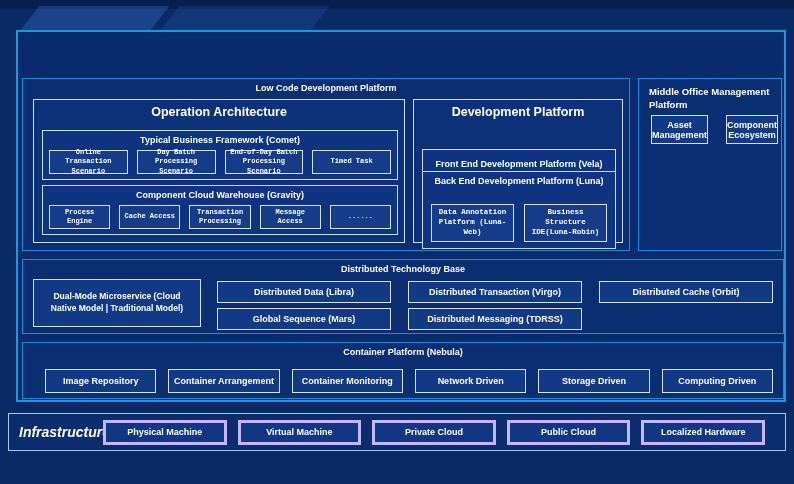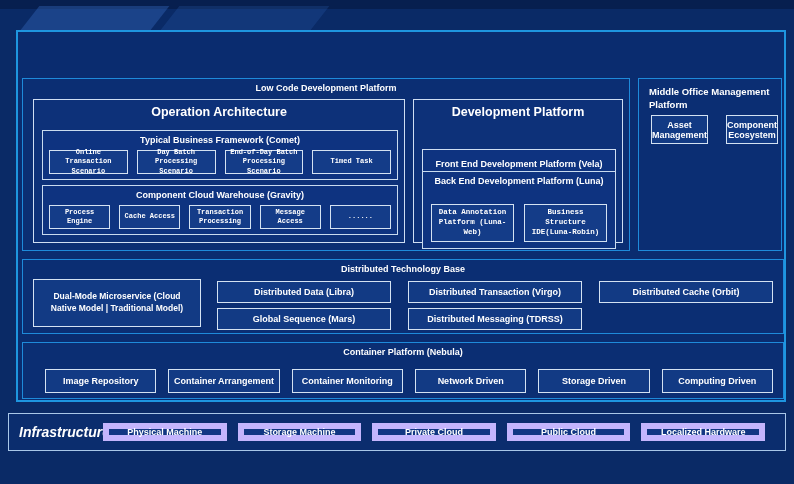--- a/index.html
+++ b/index.html
@@ -95,21 +95,21 @@
   }
 
   .infrastructure{
     position:absolute;left:8px;top:413px;width:778px;height:38px;
     border:1.5px solid #a9c7e8;background:#0b2d6e;box-sizing:border-box;
     display:flex;align-items:center;
   }
   .infra-label{width:84px;padding-left:10px;font-size:14px;font-weight:bold;flex:none;font-style:italic;}
   .infra-row{flex:1;display:flex;gap:11px;padding-right:20px;}
   .infra-box{
-    flex:1;height:18px;border:6px solid #c4b5fd;background:#113783;box-sizing:border-box;
+    flex:1;height:25px;border:3px solid #c4b5fd;background:#113783;box-sizing:border-box;
     display:flex;align-items:center;justify-content:center;text-align:center;
     font-size:9px;font-weight:bold;
   }
 </style>
 </head>
 <body>
 
 <div class="canvas">
   <div class="topstrip"></div>
   <div class="streak s1"></div>
@@ -189,19 +189,19 @@
         <div class="cp-box">Storage Driven</div>
         <div class="cp-box">Computing Driven</div>
       </div>
     </div>
   </div>
 
   <div class="infrastructure">
     <div class="infra-label">Infrastructure</div>
     <div class="infra-row">
       <div class="infra-box">Physical Machine</div>
-      <div class="infra-box">Storage Machine</div>
+      <div class="infra-box">Virtual Machine</div>
       <div class="infra-box">Private Cloud</div>
       <div class="infra-box">Public Cloud</div>
       <div class="infra-box">Localized Hardware</div>
     </div>
   </div>
 </div>
 
 </body></html>

